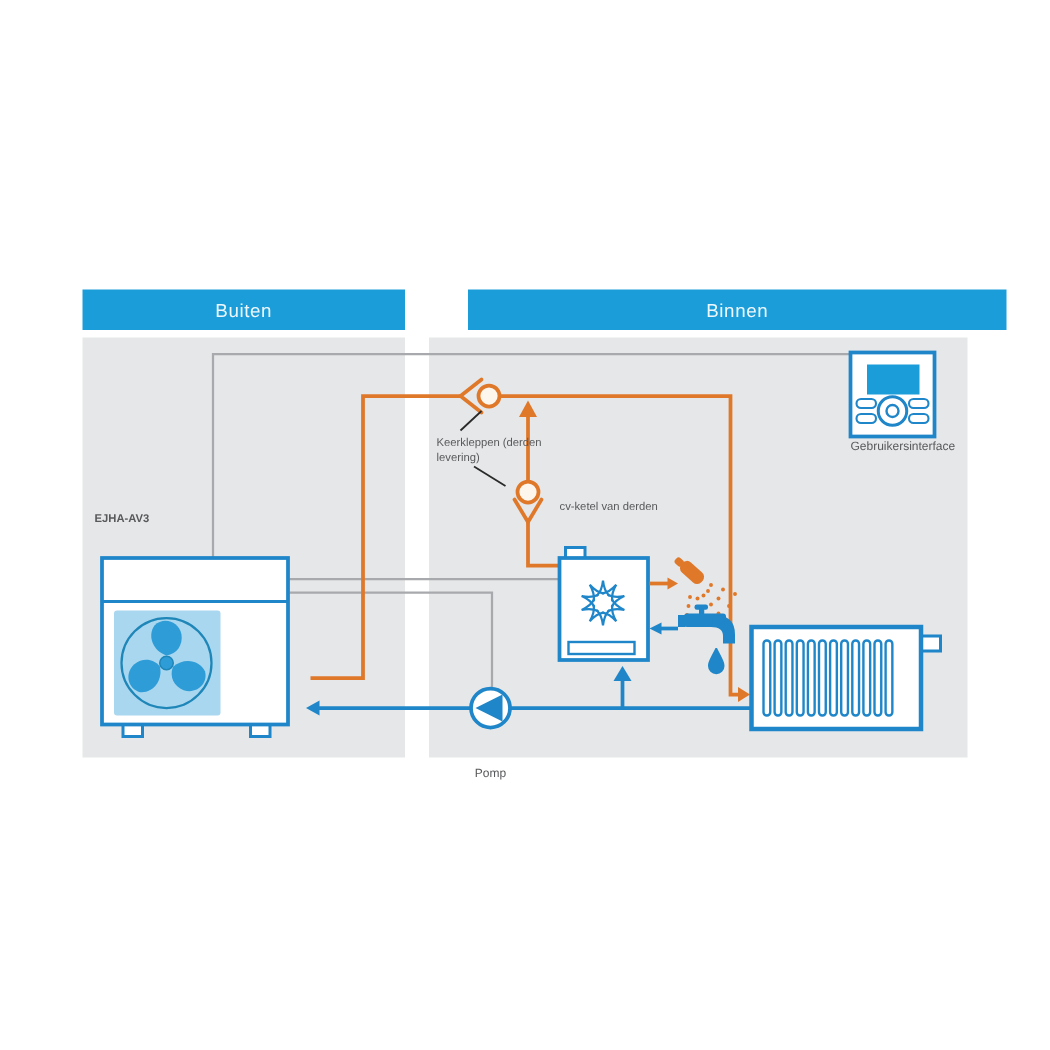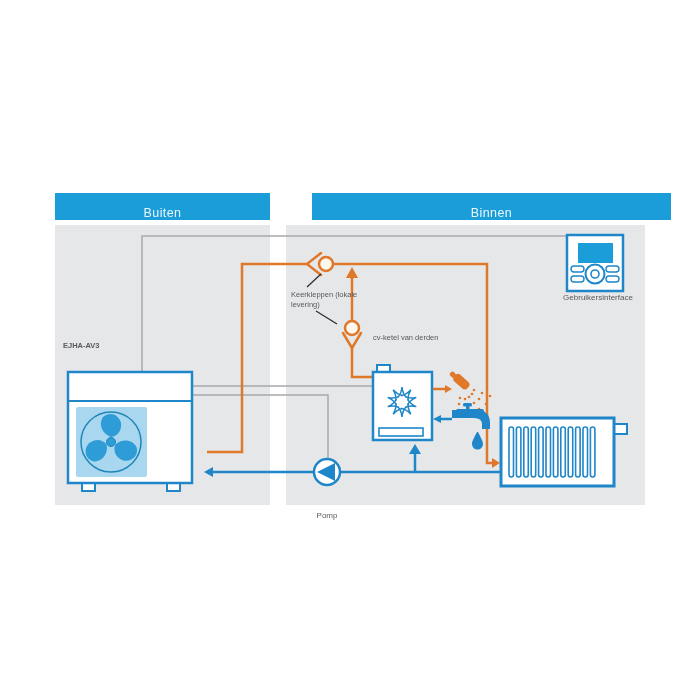--- a/index.html
+++ b/index.html
@@ -1,32 +1,32 @@
 <!DOCTYPE html>
 <html><head>
 <meta charset="utf-8">
 <style>
   html,body{margin:0;padding:0;background:#fff;}
   .canvas{position:relative;width:700px;height:700px;background:#ffffff;
           font-family:"Liberation Sans",sans-serif;overflow:hidden;}
   .hdr{position:absolute;top:193px;height:27px;background:#1B9DD9;
-       color:rgba(255,255,255,.92);display:flex;align-items:flex-end;justify-content:center;
+       color:rgba(255,255,255,.92);display:flex;align-items:center;justify-content:center;
        font-size:12.5px;letter-spacing:.4px;}
   .hdr-left{left:55px;width:215px;}
   .hdr-right{left:286px;width:359px;margin-left:26px;}
   .panel{position:absolute;top:225px;height:280px;background:#E6E7E8;}
   .panel-left{left:55px;width:215px;}
   .panel-right{left:286px;width:359px;}
   svg.overlay{position:absolute;left:0;top:0;width:700px;height:700px;}
   .lbl{position:absolute;color:#58595B;font-size:7.5px;line-height:1.3;}
   .lbl-ejha{left:63px;top:341px;font-weight:bold;}
   .lbl-keerkleppen{left:291px;top:290px;width:80px;white-space:pre-line;}
   .lbl-cvketel{left:373px;top:333px;}
   .lbl-pomp{left:303px;top:487px;width:48px;text-align:center;font-size:8px;margin-top:24px;}
-  .lbl-gui{left:550px;top:293px;width:96px;text-align:center;font-size:8px;}
+  .lbl-gui{left:567px;top:293px;width:96px;text-align:left;font-size:8px;}
 </style>
 </head>
 <body>
 
 <div class="canvas">
 
   <div class="hdr hdr-left">
     <span>Buiten</span>
   </div>
   <div class="hdr hdr-right">
@@ -176,18 +176,18 @@
       <rect x="571" y="266" width="13" height="6" rx="3" fill="#ffffff" stroke="#1E86C9" stroke-width="1.4"></rect>
       <rect x="571" y="276" width="13" height="6" rx="3" fill="#ffffff" stroke="#1E86C9" stroke-width="1.4"></rect>
       <rect x="606" y="266" width="13" height="6" rx="3" fill="#ffffff" stroke="#1E86C9" stroke-width="1.4"></rect>
       <rect x="606" y="276" width="13" height="6" rx="3" fill="#ffffff" stroke="#1E86C9" stroke-width="1.4"></rect>
       <circle cx="595" cy="274" r="9.5" fill="#ffffff" stroke="#1E86C9" stroke-width="2"></circle>
       <circle cx="595" cy="274" r="4" fill="#ffffff" stroke="#1E86C9" stroke-width="1.6"></circle>
     </g>
   </svg>
 
   <div class="lbl lbl-ejha">EJHA-AV3</div>
-  <div class="lbl lbl-keerkleppen">Keerkleppen (lokale
+  <div class="lbl lbl-keerkleppen">Keerkleppen (derden
 levering)</div>
   <div class="lbl lbl-cvketel">cv-ketel van derden</div>
   <div class="lbl lbl-pomp">Pomp</div>
   <div class="lbl lbl-gui">Gebruikersinterface</div>
 </div>
 
 </body></html>

